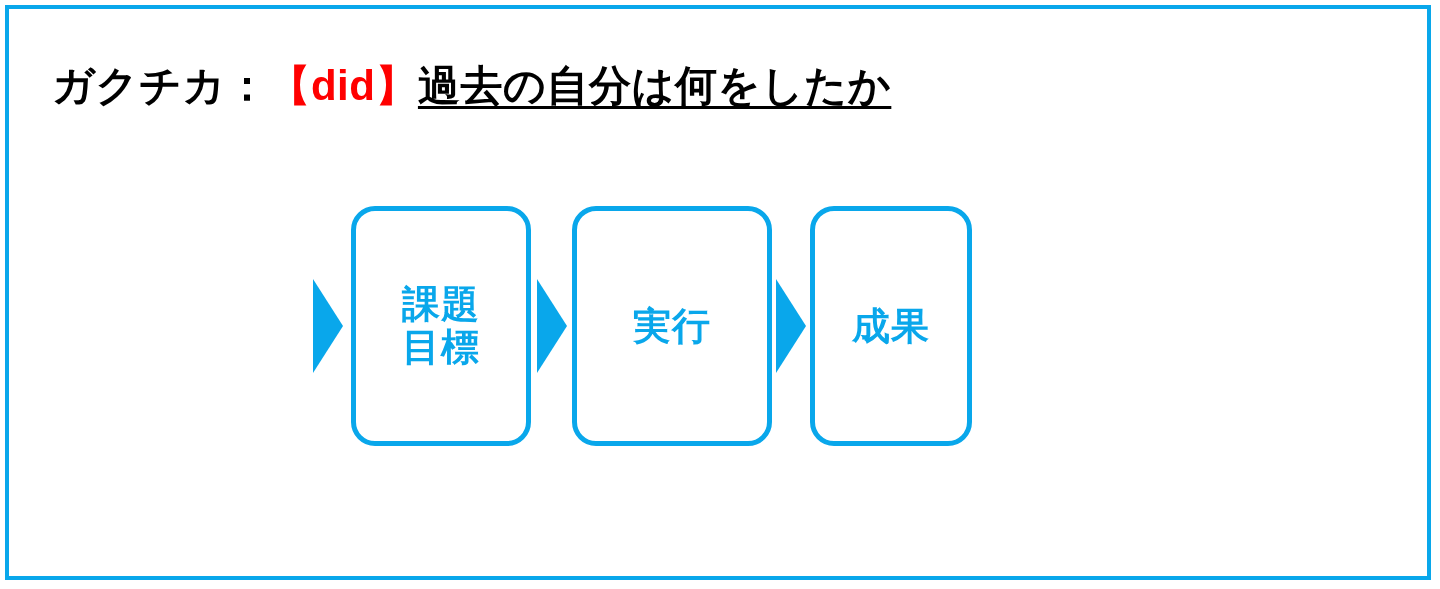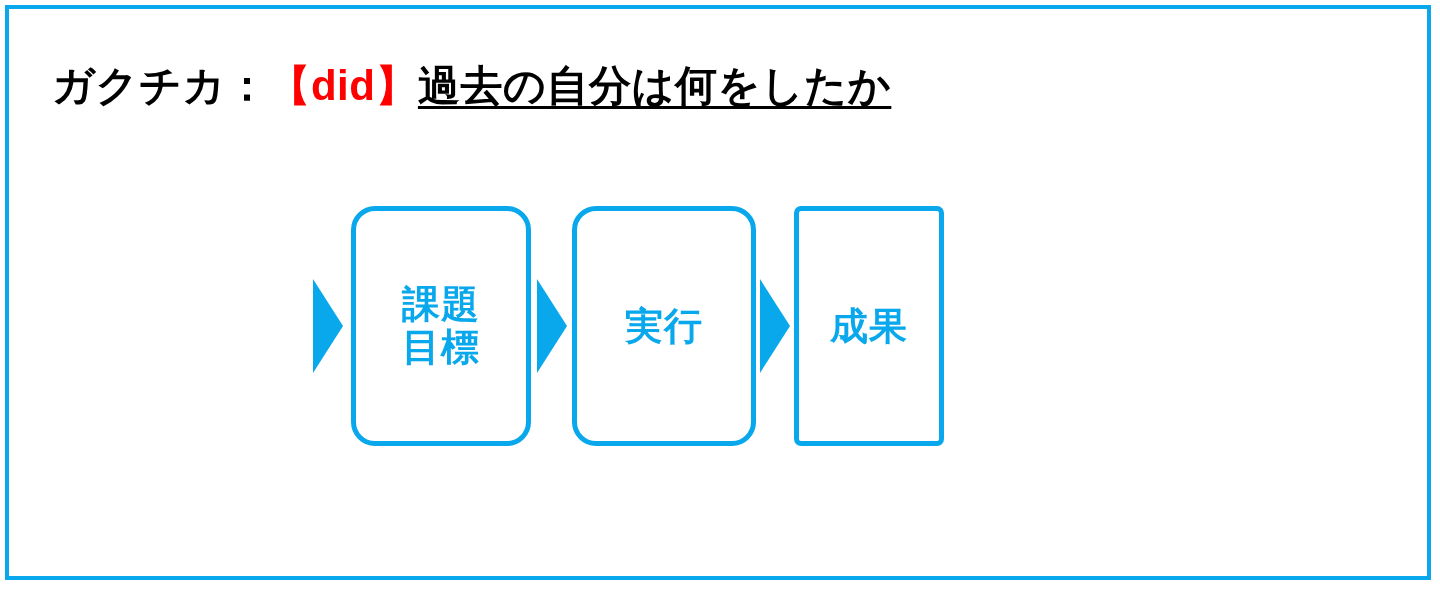--- a/index.html
+++ b/index.html
@@ -69,22 +69,22 @@
     border: 5px solid #09a7eb;
     border-radius: 24px;
     background: #ffffff;
     display: flex;
     align-items: center;
     justify-content: center;
     flex: 0 0 auto;
   }
   .flow-step.w1 { width: 178px; }
   .flow-step.w2 { width: 180px; }
-  .flow-step.w3 { width: 184px; }
-  .flow-step.w4 { width: 150px; border-radius: 7px; }
+  .flow-step.w3 { width: 200px; }
+  .flow-step.w4 { width: 162px; }
 
   .step-label {
     font-size: 38px;
     font-weight: bold;
     color: #09a7eb;
     line-height: 1.12;
     text-align: center;
     letter-spacing: 1px;
     white-space: pre-line;
   }

